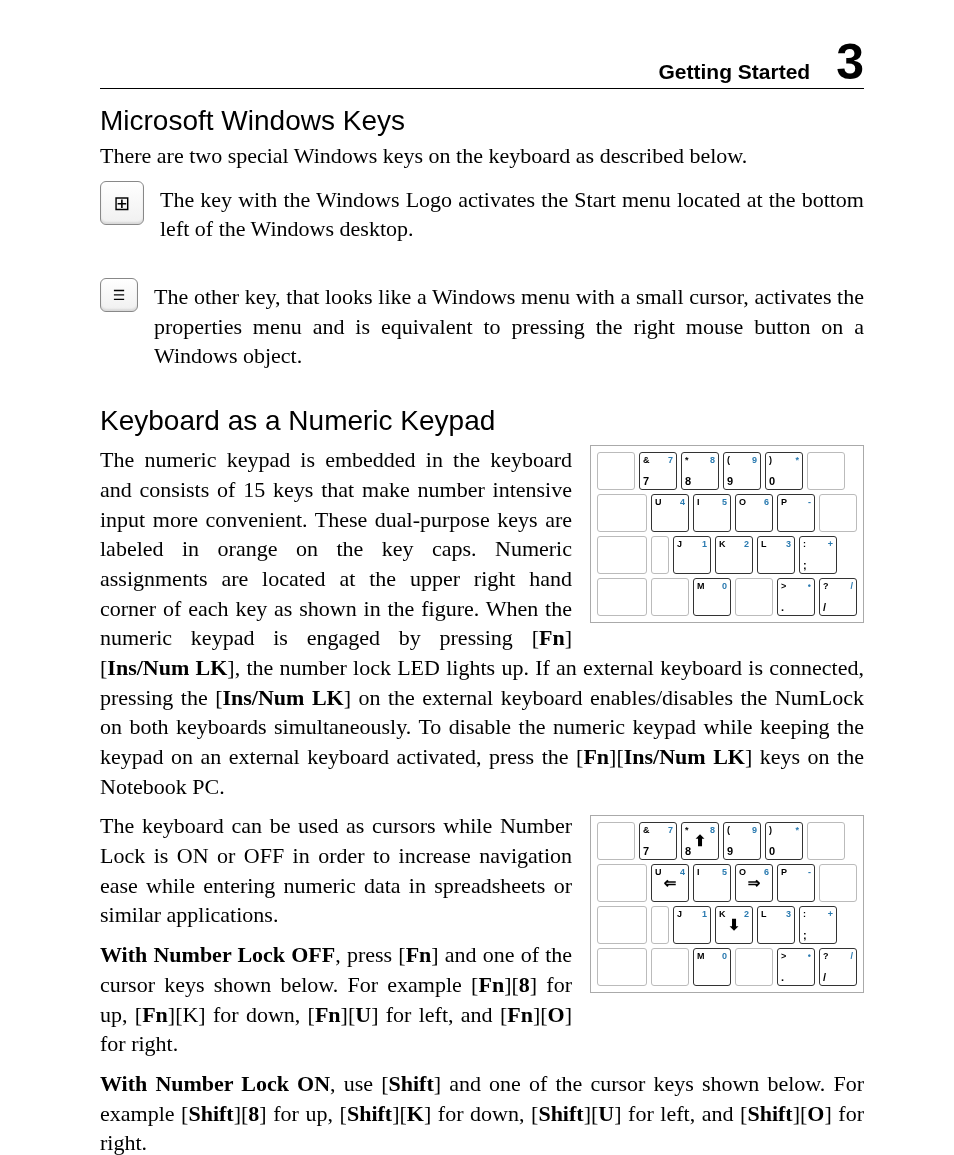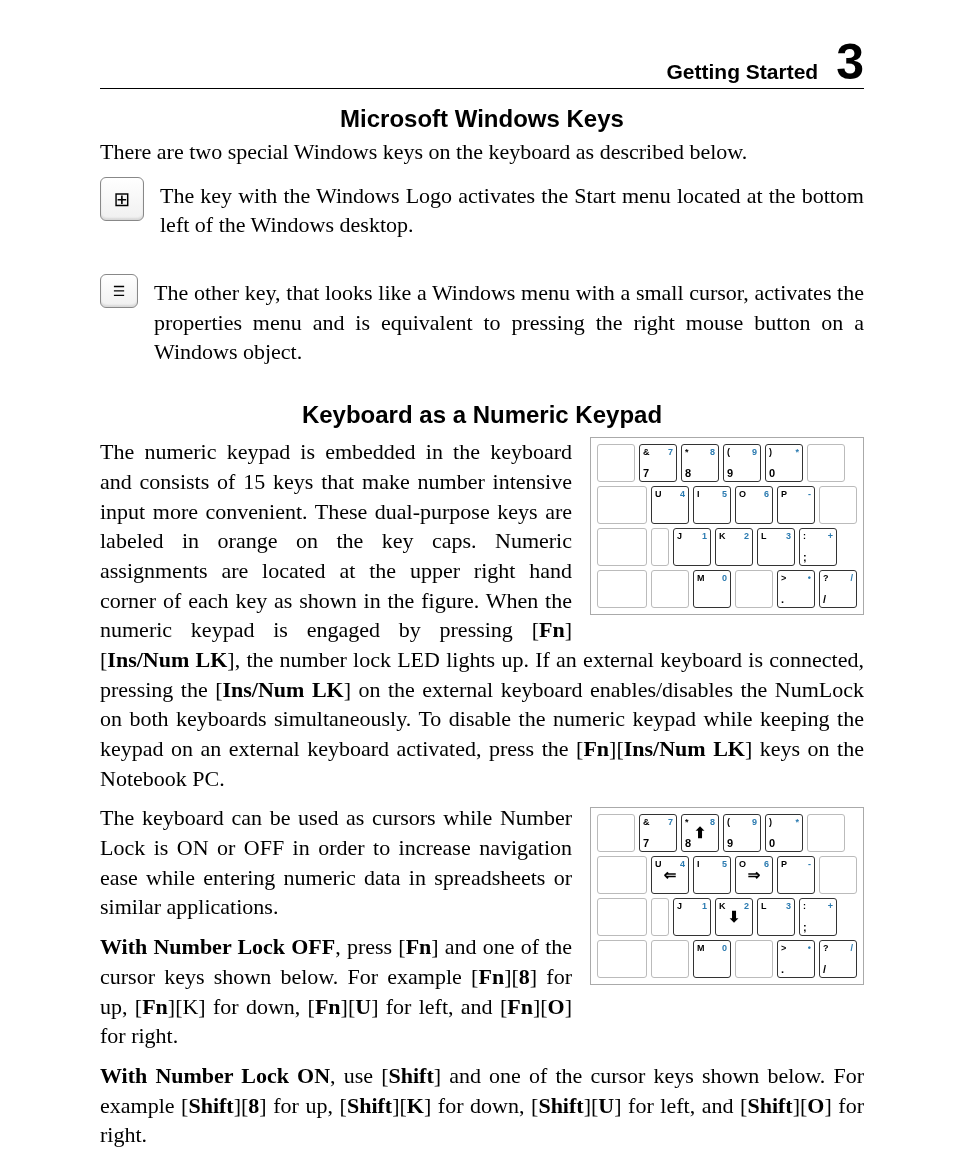--- a/index.html
+++ b/index.html
@@ -13,41 +13,41 @@
   .page {
     padding: 40px 90px 40px 100px;
     box-sizing: border-box;
   }
   .header-bar {
     display: flex;
     justify-content: flex-end;
     align-items: baseline;
     border-bottom: 1.5px solid #000;
     margin-bottom: 8px;
+    gap: 8px;
   }
   .header-title {
     font-family: Helvetica, Arial, sans-serif;
     font-weight: bold;
     font-size: 21px;
     margin-right: 18px;
     padding-bottom: 4px;
   }
   .chapter-num {
     font-family: Helvetica, Arial, sans-serif;
     font-weight: 800;
     font-size: 50px;
     line-height: 0.9;
     margin-bottom: -2px;
   }
   h2.section {
     font-family: Helvetica, Arial, sans-serif;
-    font-weight: bold;
-    font-size: 24px;
+    font-weight: normal;
+    font-size: 28px;
     margin: 16px 0 4px 0;
-    text-align: center;
   }
   p.body {
     font-size: 22px;
     line-height: 1.35;
     margin: 4px 0 10px 0;
     text-align: justify;
   }
   .icon-row {
     display: flex;
     align-items: flex-start;

